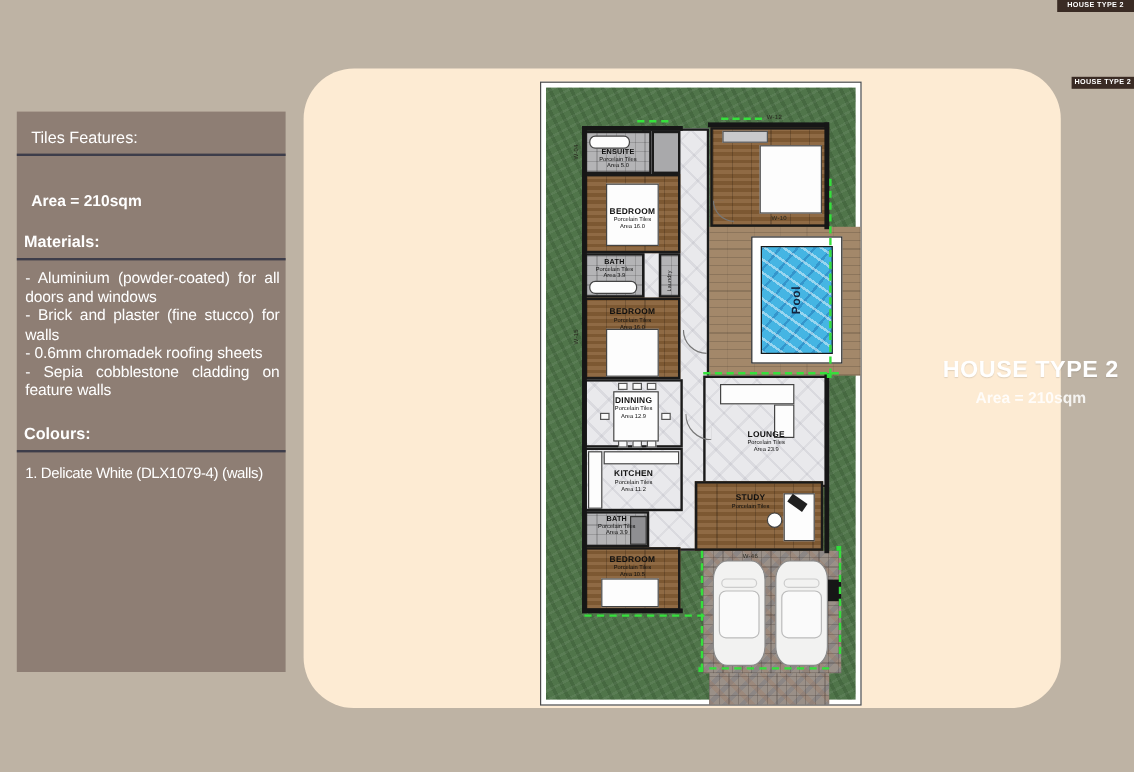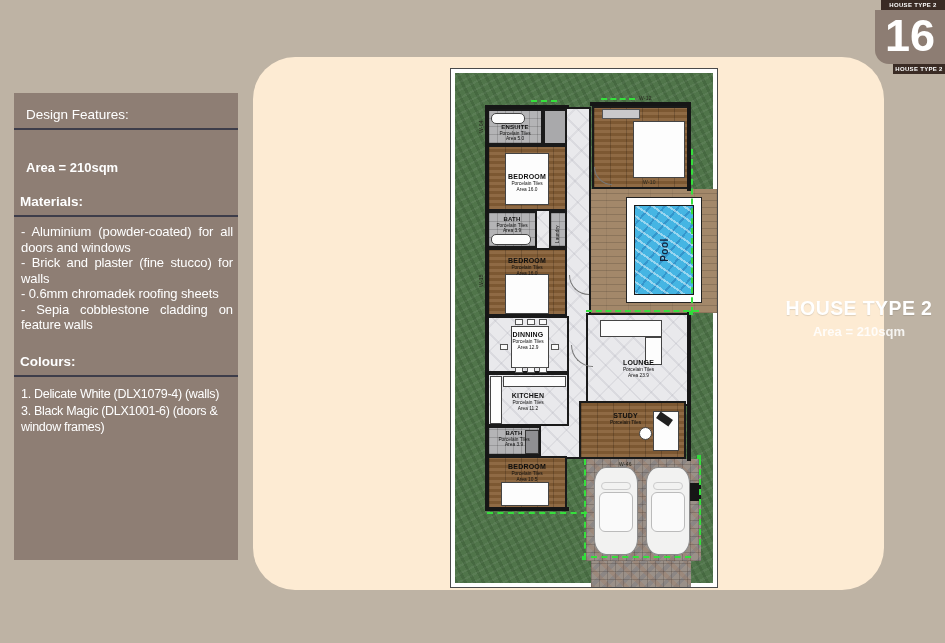--- a/index.html
+++ b/index.html
@@ -94,46 +94,44 @@
   .arc{position:absolute;border:1px solid #777;border-top:none;border-right:none;
        border-radius:0 0 0 100%;z-index:5;}
 </style>
 </head>
 <body>
 
 <div class="stage">
 
   <div class="badge">
     <div class="badge-bar top">HOUSE TYPE 2</div>
-    <div class="badge-num">16</div>
     <div class="badge-bar bottom">HOUSE TYPE 2</div>
   </div>
 
   <div class="card"></div>
 
   <div class="rtitle">HOUSE TYPE 2</div>
   <div class="rsubtitle">Area = 210sqm</div>
 
   <div class="panel">
-    <div class="p-head">Design Features:</div>
+    <div class="p-head">Tiles Features:</div>
     <hr class="divider">
     <div class="area-line">Area = 210sqm</div>
     <div class="p-head bold" style="margin-top:19px;margin-left:6px;">Materials:</div>
     <hr class="divider">
     <div class="mat-list">
       <div>- Aluminium (powder-coated) for all doors and windows</div>
       <div>- Brick and plaster (fine stucco) for walls</div>
       <div>- 0.6mm chromadek roofing sheets</div>
       <div>- Sepia cobblestone cladding on feature walls</div>
     </div>
     <div class="p-head bold" style="margin-top:21px;margin-left:6px;">Colours:</div>
     <hr class="divider">
     <div class="col-list">
       <div>1. Delicate White (DLX1079-4) (walls)</div>
-      <div>3. Black Magic (DLX1001-6) (doors &amp; window frames)</div>
     </div>
   </div>
 
   <div class="plan">
     <div class="abs grass"></div>
 
     <div class="abs deck" style="left:133px;top:120px;width:135px;height:124px;"></div>
     <div class="abs cobble" style="left:140px;top:462px;width:100px;height:57px;"></div>
     <div class="abs cobble" style="left:135px;top:390px;width:115px;height:102px;"></div>
 

